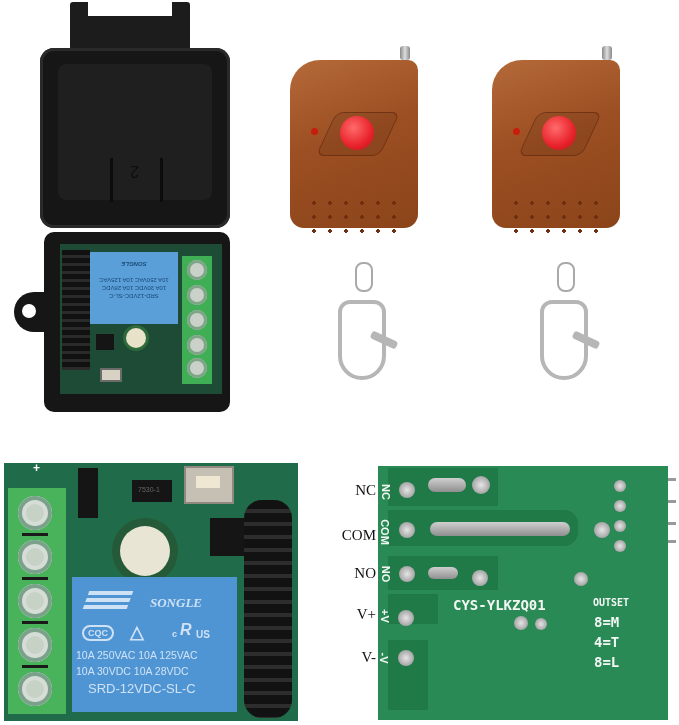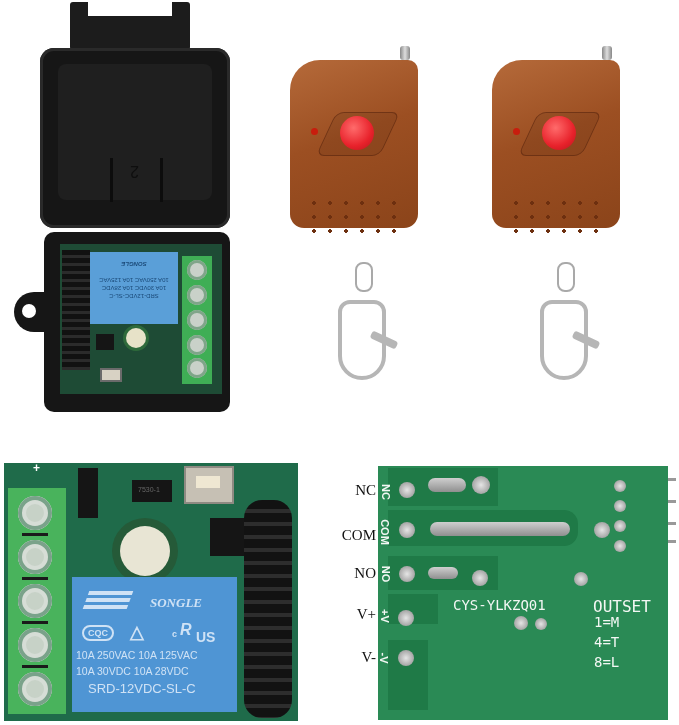--- a/index.html
+++ b/index.html
@@ -46,21 +46,21 @@
   .ic{background:#151515;}
   .tact{left:184px;top:466px;width:46px;height:34px;background:#c6c0b4;border:2px solid #8e8a82;}
   .tact-inner{left:196px;top:476px;width:24px;height:12px;background:#efe7d2;}
   .plus{left:33px;top:461px;color:#fff;font-size:12px;font-weight:bold;}
   
   .pcb-b{left:378px;top:466px;width:290px;height:254px;background:#2a8a55;}
   .trace{background:#1f7a47;}
   .pad{border-radius:50%;background:radial-gradient(circle,#e5e5e5,#8a8a8a);}
   .solder{background:linear-gradient(180deg,#cfcfcf,#8f8f8f);border-radius:10px;}
   .side-lbl{color:#111;font-family:"Liberation Serif",serif;font-size:15px;text-align:right;width:58px;left:318px;}
-  .silk{color:#f3f7f4;font-family:"DejaVu Sans Mono",monospace;white-space:nowrap;position:absolute;}
+  .silk{color:#f3f7f4;font-family:"DejaVu Sans Mono",monospace;white-space:nowrap;position:absolute;font-weight:bold;}
   .silk-v{color:#f3f7f4;font-size:11px;transform:rotate(90deg);position:absolute;white-space:nowrap;font-weight:bold;}
 </style>
 </head>
 <body>
 
 <div>
   <div class="abs hinge"></div>
   <div class="abs hinge-notch"></div>
   <div class="abs lid"></div>
   <div class="abs lid-inner"></div>
@@ -135,21 +135,21 @@
   <div class="abs screw-f" style="top:628px"></div>
   <div class="abs divider" style="top:665px"></div>
   <div class="abs screw-f" style="top:672px"></div>
   <div class="abs relay-f">
     <div class="relay-text" style="left:14px;top:14px;width:44px;height:18px;background:repeating-linear-gradient(180deg,#cfe2f5 0 4px,transparent 4px 7px);transform:skewX(-20deg)"></div>
     <div class="relay-text" style="left:78px;top:18px;font-size:13px;font-style:italic;font-family:'Liberation Serif',serif">SONGLE</div>
     <div class="relay-text" style="left:10px;top:48px;font-size:9px;border:2px solid #cfe2f5;border-radius:10px;padding:1px 4px">CQC</div>
     <div class="relay-text" style="left:58px;top:44px;font-size:18px">△</div>
     <div class="relay-text" style="left:100px;top:52px;font-size:9px">c</div>
     <div class="relay-text" style="left:108px;top:44px;font-size:16px;font-style:italic">R</div>
-    <div class="relay-text" style="left:124px;top:52px;font-size:14px">US</div>
+    <div class="relay-text" style="left:124px;top:52px;font-size:10px">US</div>
     <div class="relay-text" style="left:4px;top:72px;font-size:10.5px;font-weight:normal">10A 250VAC  10A 125VAC</div>
     <div class="relay-text" style="left:4px;top:88px;font-size:10.5px;font-weight:normal">10A  30VDC  10A  28VDC</div>
     <div class="relay-text" style="left:16px;top:104px;font-size:13px;font-weight:normal">SRD-12VDC-SL-C</div>
   </div>
   <div class="abs coil-f"></div>
 </div>
 
 <div>
   <div class="abs side-lbl" style="top:482px">NC</div>
   <div class="abs side-lbl" style="top:527px">COM</div>
@@ -182,22 +182,22 @@
   <div class="abs pad" style="left:614px;top:520px;width:12px;height:12px"></div>
   <div class="abs pad" style="left:614px;top:540px;width:12px;height:12px"></div>
 
   <div class="silk-v" style="left:378px;top:486px">NC</div>
   <div class="silk-v" style="left:372px;top:526px">COM</div>
   <div class="silk-v" style="left:378px;top:568px">NO</div>
   <div class="silk-v" style="left:378px;top:610px">+V</div>
   <div class="silk-v" style="left:378px;top:652px">-V</div>
 
   <div class="silk" style="left:453px;top:597px;font-size:14px">CYS-YLKZQ01</div>
-  <div class="silk" style="left:593px;top:597px;font-size:16px">OUTSET</div>
-  <div class="silk" style="left:594px;top:614px;font-size:14px">1=M</div>
+  <div class="silk" style="left:593px;top:597px;font-size:10px">OUTSET</div>
+  <div class="silk" style="left:594px;top:614px;font-size:14px">8=M</div>
   <div class="silk" style="left:594px;top:634px;font-size:14px">4=T</div>
   <div class="silk" style="left:594px;top:654px;font-size:14px">8=L</div>
 
   <div class="abs" style="left:668px;top:478px;width:8px;height:3px;background:#999"></div>
   <div class="abs" style="left:668px;top:500px;width:8px;height:3px;background:#999"></div>
   <div class="abs" style="left:668px;top:522px;width:8px;height:3px;background:#999"></div>
   <div class="abs" style="left:668px;top:540px;width:8px;height:3px;background:#999"></div>
 </div>
 
 </body></html>

